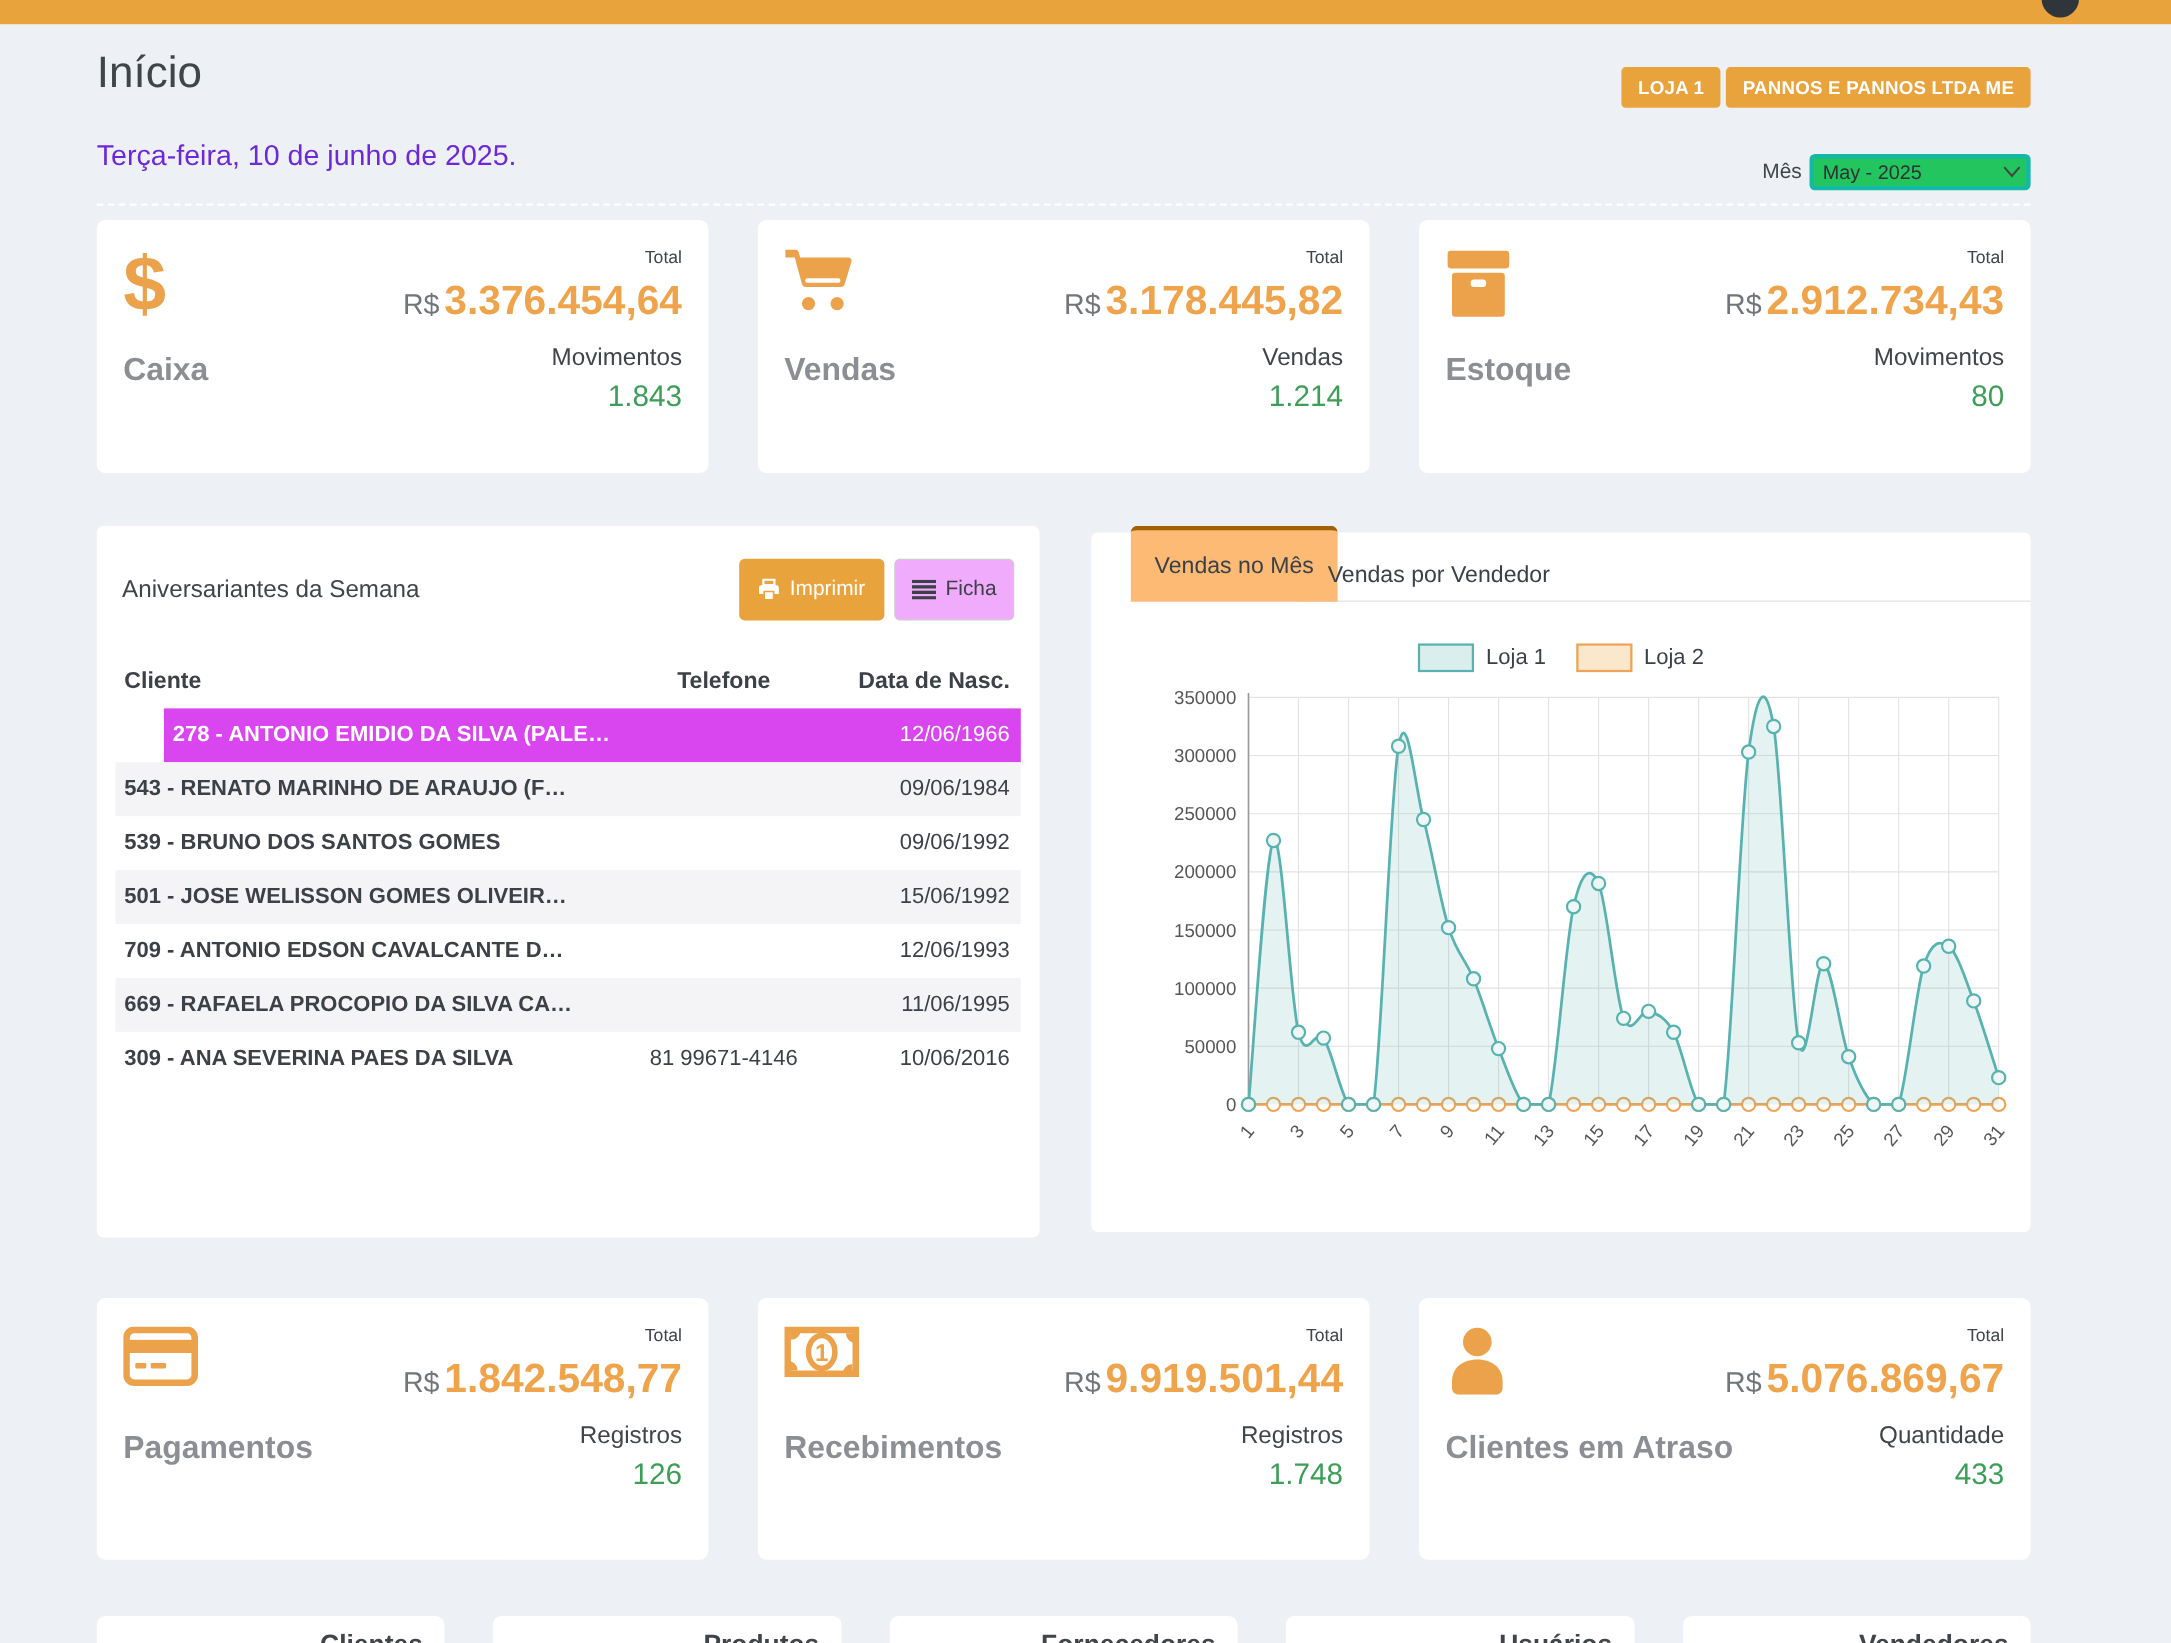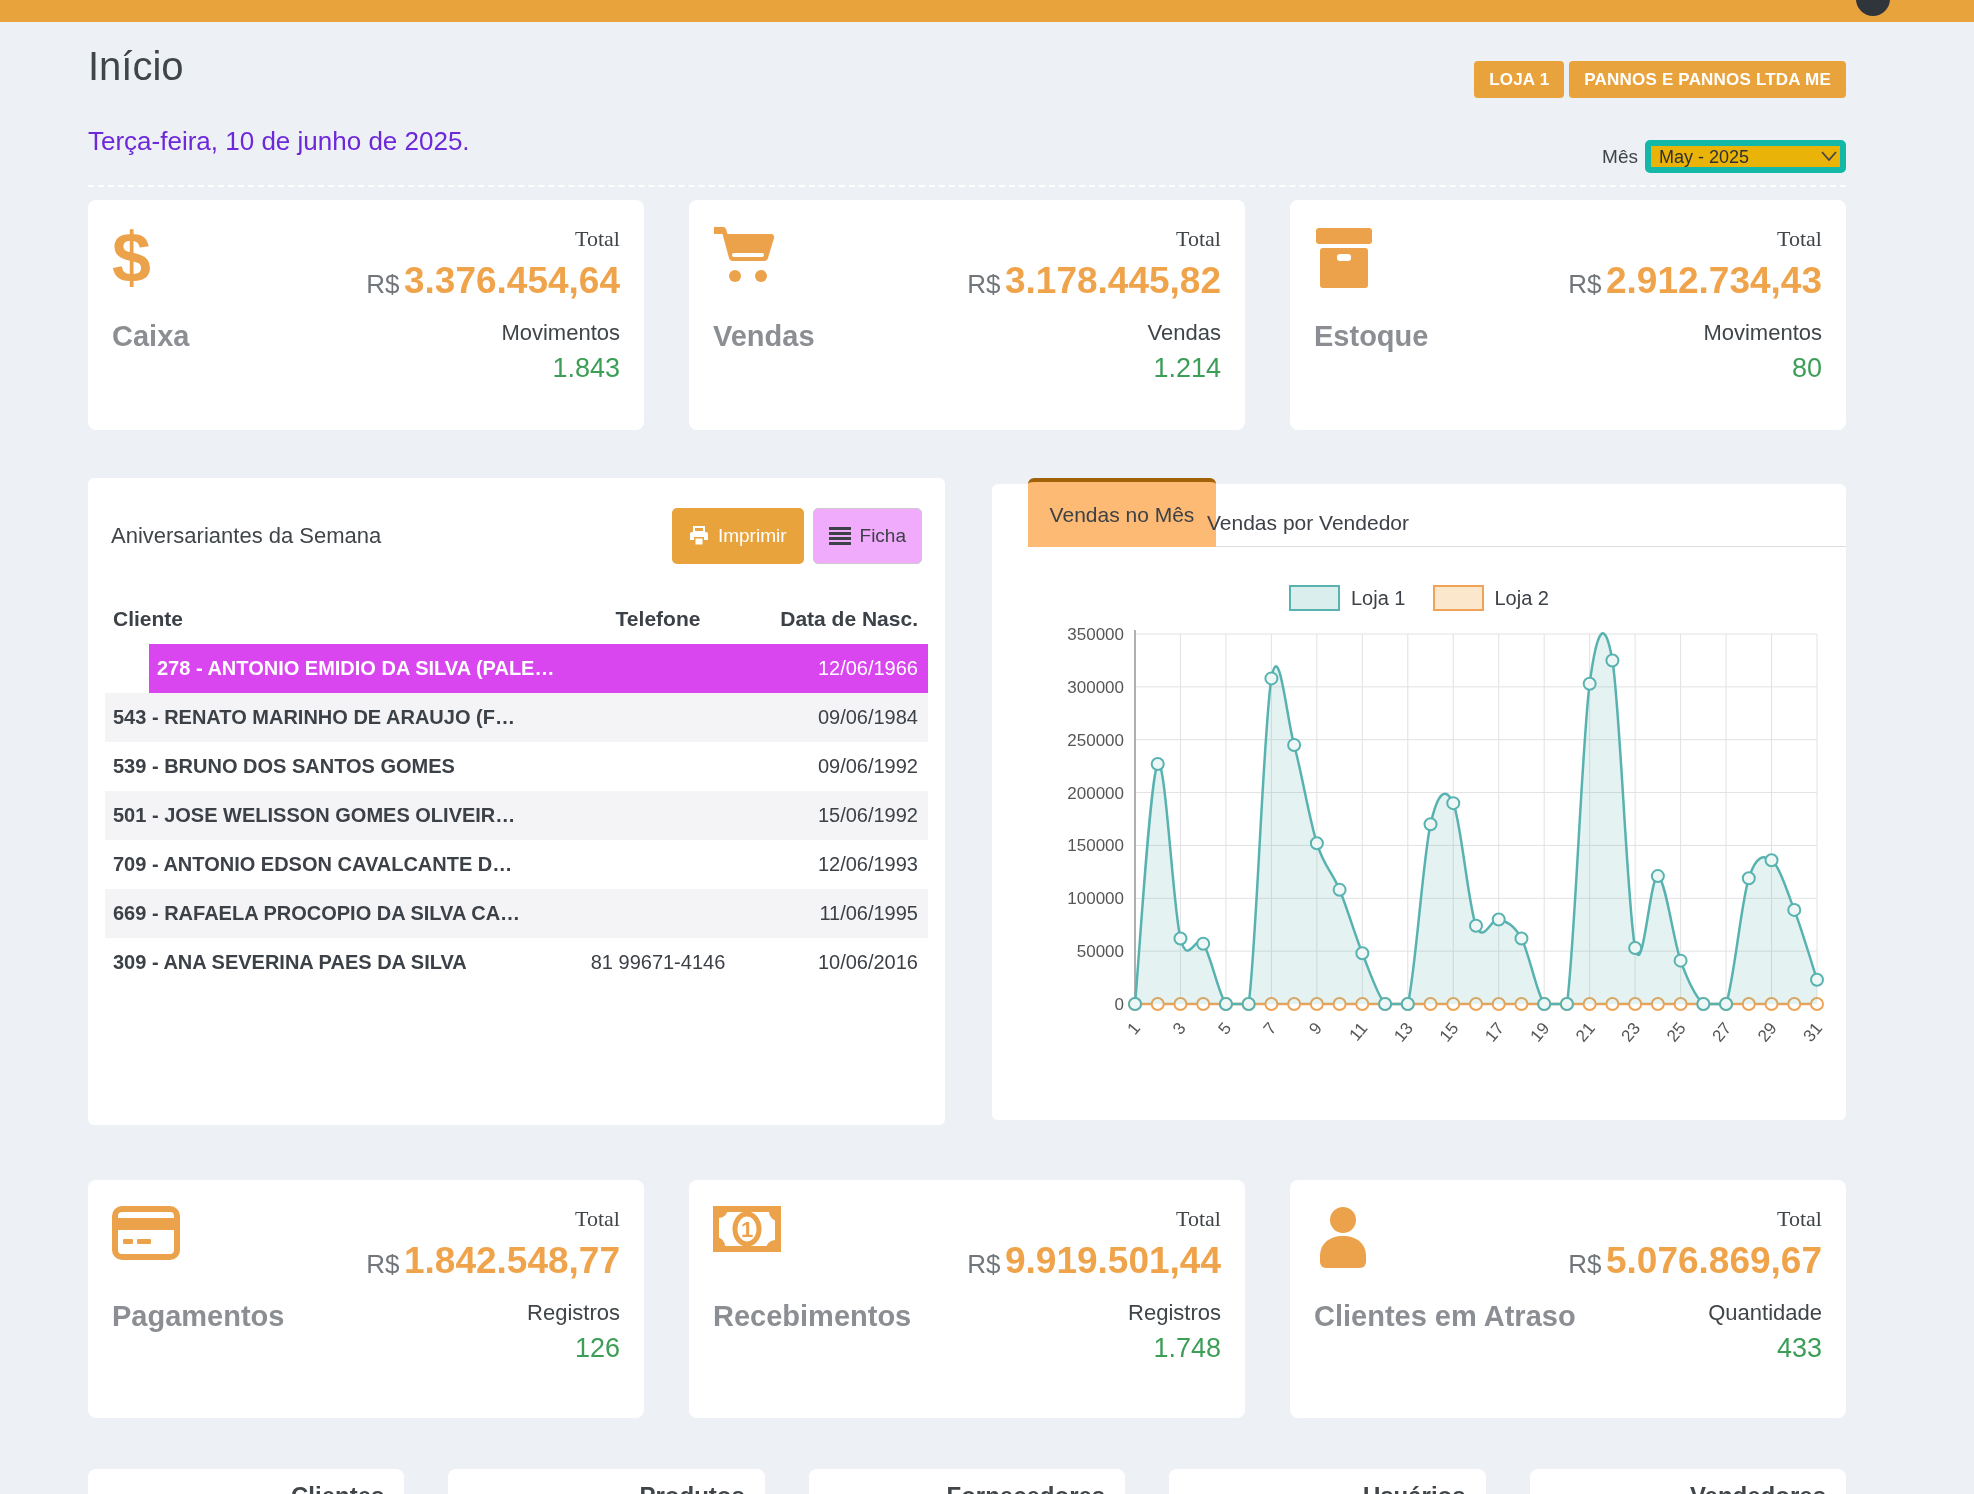--- a/index.html
+++ b/index.html
@@ -13,36 +13,36 @@
 
   
   .page-title { position:absolute; left:88px; top:44px; font-size:40px; font-weight:400; color:#3f4549; }
   .badges { position:absolute; right:128px; top:61px; display:flex; gap:5px; }
   .badge { background:#e8a33d; color:#fff; font-weight:700; font-size:17px; line-height:37px; padding:0 15px; border-radius:4px; letter-spacing:.2px; }
 
   .date-line { position:absolute; left:88px; top:126px; font-size:26px; color:#6d28d9; }
   .month-wrap { position:absolute; right:128px; top:140px; display:flex; align-items:center; gap:7px; }
   .month-label { font-size:19px; color:#3f4549; }
   .month-select-wrap { position:relative; width:201px; height:33px; }
-  .month-select { width:100%; height:100%; border:6px solid #14b8a6; border-radius:5px; background:#eab308; font-size:18px; font-family:"Liberation Sans",sans-serif; color:#2c3136; padding:0 28px 0 8px; appearance:none; -webkit-appearance:none; }
+  .month-select { width:100%; height:100%; border:4px solid #14b8a6; border-radius:5px; background:#22c55e; font-size:18px; font-family:"Liberation Sans",sans-serif; color:#2c3136; padding:0 28px 0 8px; appearance:none; -webkit-appearance:none; }
   .chev { position:absolute; right:9px; top:11px; pointer-events:none; }
 
   .divider { position:absolute; left:88px; right:128px; top:185px; border-top:2px dashed rgba(255,255,255,.95); }
 
   
   .cards-row { position:absolute; left:88px; width:1758px; display:grid; grid-template-columns:repeat(3,1fr); gap:45px; }
   #row1 { top:200px; }
   #row3 { top:1180px; }
   .stat-card { position:relative; background:#fff; border-radius:8px; height:230px; padding:26px 24px; }
   #row3 .stat-card { height:238px; }
   .stat-icon { height:74px; display:flex; align-items:flex-start; color:#eba24b; }
   .stat-icon .dollar-glyph { font-size:70px; font-weight:700; line-height:64px; color:#eba24b; }
   .stat-label { margin-top:20px; font-size:29px; font-weight:700; color:#8b8e92; }
   .stat-right { position:absolute; right:24px; top:26px; text-align:right; }
-  .stat-total-label { font-size:22px; color:#3f4549;font-family:Liberation Serif, serif; }
+  .stat-total-label { font-size:16px; color:#3f4549; }
   .stat-amount { margin-top:8px; white-space:nowrap; }
   .stat-cur { font-size:26px; color:#71767b; }
   .stat-num { font-size:37px; font-weight:700; color:#efa44c; }
   .stat-count-label { margin-top:18px; font-size:22px; color:#3f4549; }
   .stat-count { margin-top:7px; font-size:27px; color:#3c9e57; }
 
   
   .row2 { position:absolute; left:88px; top:478px; width:1758px; display:grid; grid-template-columns:857px 854px; gap:47px; }
 
   .bday-panel { position:relative; background:#fff; border-radius:6px; height:647px; padding:16px 17px; }

